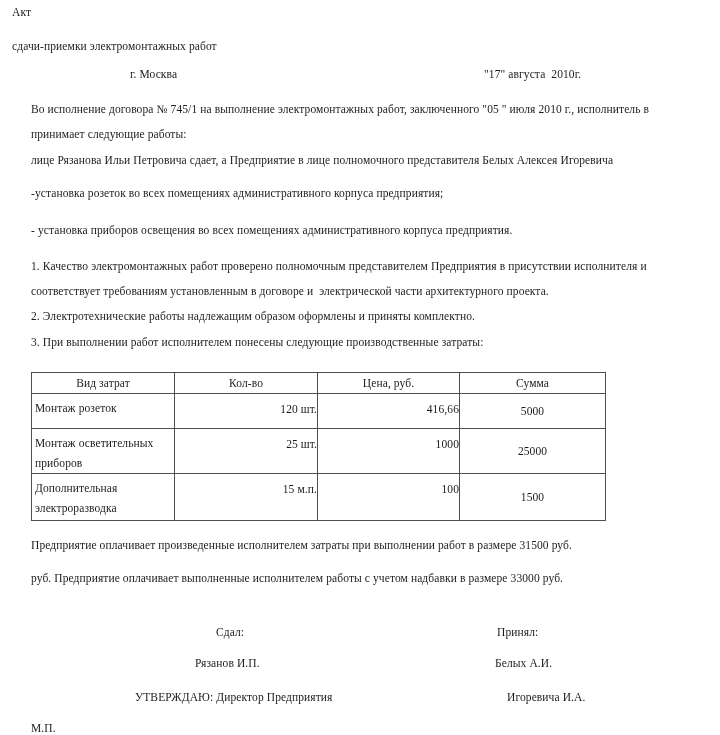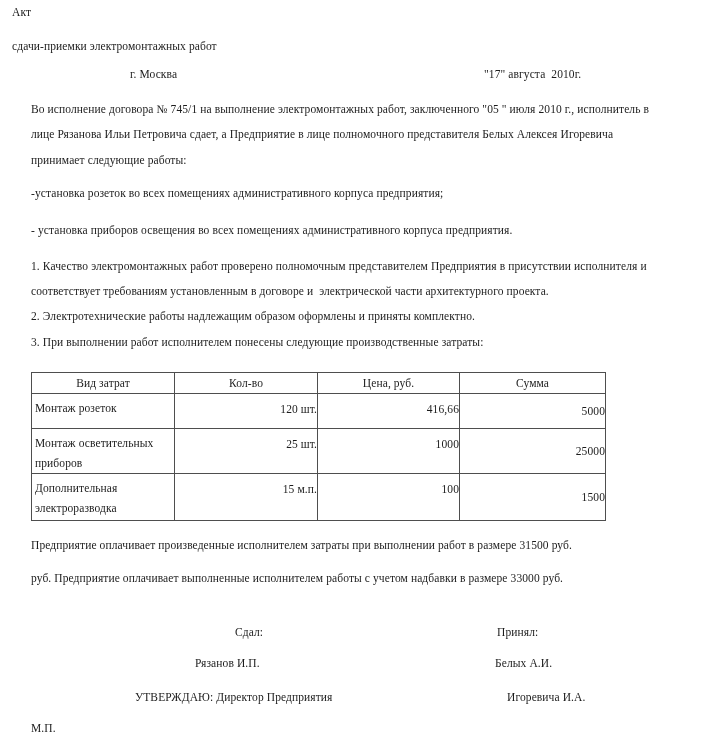--- a/index.html
+++ b/index.html
@@ -8,35 +8,35 @@
     font-family:"Liberation Serif",serif;font-size:11.5px;color:#1c1c1c;letter-spacing:.1px;
   }
   .abs{position:absolute}
   .ln{line-height:25.3px;white-space:pre}
   .center{left:12px;width:720px;text-align:left}
   table.costs{border-collapse:collapse;table-layout:fixed;width:574px}
   table.costs td{border:1px solid #4e4e4e;line-height:20px;padding:0;overflow:hidden}
   table.costs tr.hdr td{text-align:center;vertical-align:middle}
   table.costs td.c-type{text-align:left;vertical-align:top;padding:4px 10px 0 3px}
   table.costs td.c-qty, table.costs td.c-price{text-align:right;vertical-align:top;padding-top:5px}
-  table.costs td.c-sum{text-align:right;vertical-align:middle}
+  table.costs td.c-sum{text-align:center;vertical-align:middle}
 </style>
 </head>
 <body>
 
 <div class="abs ln center" style="top:0px">Акт</div>
 <div class="abs ln center" style="top:34px">сдачи-приемки электромонтажных работ</div>
 
 <div class="abs ln" style="top:62px;left:130px">г. Москва</div>
 <div class="abs ln" style="top:62px;left:484px">"17" августа  2010г.</div>
 
 <div class="abs" style="top:97px;left:31px">
   <div class="ln">Во исполнение договора № 745/1 на выполнение электромонтажных работ, заключенного "05 " июля 2010 г., исполнитель в</div>
+  <div class="ln">принимает следующие работы:</div>
   <div class="ln">лице Рязанова Ильи Петровича сдает, а Предприятие в лице полномочного представителя Белых Алексея Игоревича</div>
-  <div class="ln">принимает следующие работы:</div>
 </div>
 
 <div class="abs ln" style="top:181px;left:31px">-установка розеток во всех помещениях административного корпуса предприятия;</div>
 <div class="abs ln" style="top:218px;left:31px">- установка приборов освещения во всех помещениях административного корпуса предприятия.</div>
 
 <div class="abs" style="top:254px;left:31px">
   <div class="ln">1. Качество электромонтажных работ проверено полномочным представителем Предприятия в присутствии исполнителя и</div>
   <div class="ln">соответствует требованиям установленным в договоре и  электрической части архитектурного проекта.</div>
 </div>
 <div class="abs ln" style="top:304px;left:31px">2. Электротехнические работы надлежащим образом оформлены и приняты комплектно.</div>
@@ -78,21 +78,21 @@
   </tbody>
     </table>
 </div>
 
 <div class="abs ln" style="top:533px;left:31px">Предприятие оплачивает произведенные исполнителем затраты при выполнении работ в размере 31500 руб.</div>
 
 <div class="abs" style="top:566px;left:31px">
   <div class="ln">руб. Предприятие оплачивает выполненные исполнителем работы с учетом надбавки в размере 33000 руб.</div>
 </div>
 
-<div class="abs ln" style="top:620px;left:235px">Сдал:</div>
+<div class="abs ln" style="top:620px;left:216px">Сдал:</div>
 <div class="abs ln" style="top:620px;left:497px">Принял:</div>
 
 <div class="abs ln" style="top:651px;left:195px">Рязанов И.П.</div>
 <div class="abs ln" style="top:651px;left:495px">Белых А.И.</div>
 
 <div class="abs ln" style="top:685px;left:135px">УТВЕРЖДАЮ: Директор Предприятия</div>
 <div class="abs ln" style="top:685px;left:507px">Игоревича И.А.</div>
 
 <div class="abs ln" style="top:716px;left:31px">М.П.</div>
 

